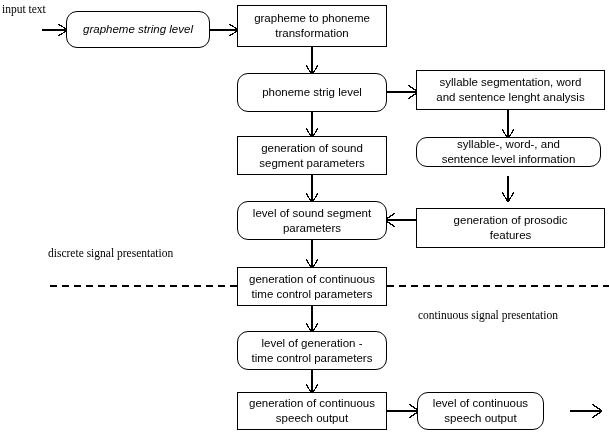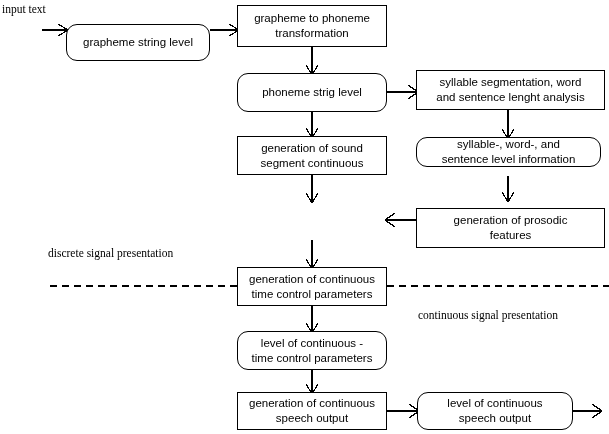--- a/index.html
+++ b/index.html
@@ -114,67 +114,71 @@
     </g>
   </svg>
 
   <div class="free-label" style="left:2px; top:2px;">input text</div>
 
   <div class="free-label" style="left:418px; top:308px;">continuous signal presentation</div>
 
   <div class="free-label" style="left:48px; top:246px;">discrete signal presentation</div>
 
 
-  <div class="node rounded" style="left:66px; top:24px; width:144px; height:37px;">
+  <div class="node rounded" style="left:66px; top:11px; width:144px; height:37px;font-style:italic;">
     <span class="label">grapheme string level</span>
   </div>
 
   <div class="node" style="left:237px; top:5px; width:150px; height:42px;">
     <span class="label">grapheme to phoneme
 transformation</span>
   </div>
 
   <div class="node rounded" style="left:237px; top:73px; width:150px; height:39px;text-align:center;">
     <span class="label">phoneme strig level</span>
   </div>
 
   <div class="node" style="left:416px; top:70px; width:189px; height:40px;align-items:center;">
     <span class="label">syllable segmentation, word
 and sentence lenght analysis</span>
   </div>
 
   <div class="node" style="left:237px; top:136px; width:150px; height:39px;">
     <span class="label">generation of sound
-segment continuous</span>
+segment parameters</span>
   </div>
 
   <div class="node rounded" style="left:416px; top:137px; width:185px; height:24px;">
     <span class="label">syllable-, word-, and
 sentence level information</span>
   </div>
 
+  <div class="node rounded" style="left:237px; top:201px; width:150px; height:39px;">
+    <span class="label">level of sound segment
+parameters</span>
+  </div>
 
   <div class="node" style="left:416px; top:200px; width:189px; height:40px;margin-top:8px;">
     <span class="label">generation of prosodic
 features</span>
   </div>
 
   <div class="node" style="left:237px; top:267px; width:150px; height:39px;">
     <span class="label">generation of continuous
 time control parameters</span>
   </div>
 
   <div class="node rounded" style="left:237px; top:331px; width:150px; height:39px;">
-    <span class="label">level of continuous -
+    <span class="label">level of generation -
 time control parameters</span>
   </div>
 
   <div class="node" style="left:237px; top:392px; width:150px; height:38px;">
     <span class="label">generation of continuous
 speech output</span>
   </div>
 
-  <div class="node rounded" style="left:417px; top:392px; width:156px; height:38px;">
+  <div class="node rounded" style="left:417px; top:392px; width:127px; height:38px;">
     <span class="label">level of continuous
 speech output</span>
   </div>
 
 </div>
 
 </body></html>

